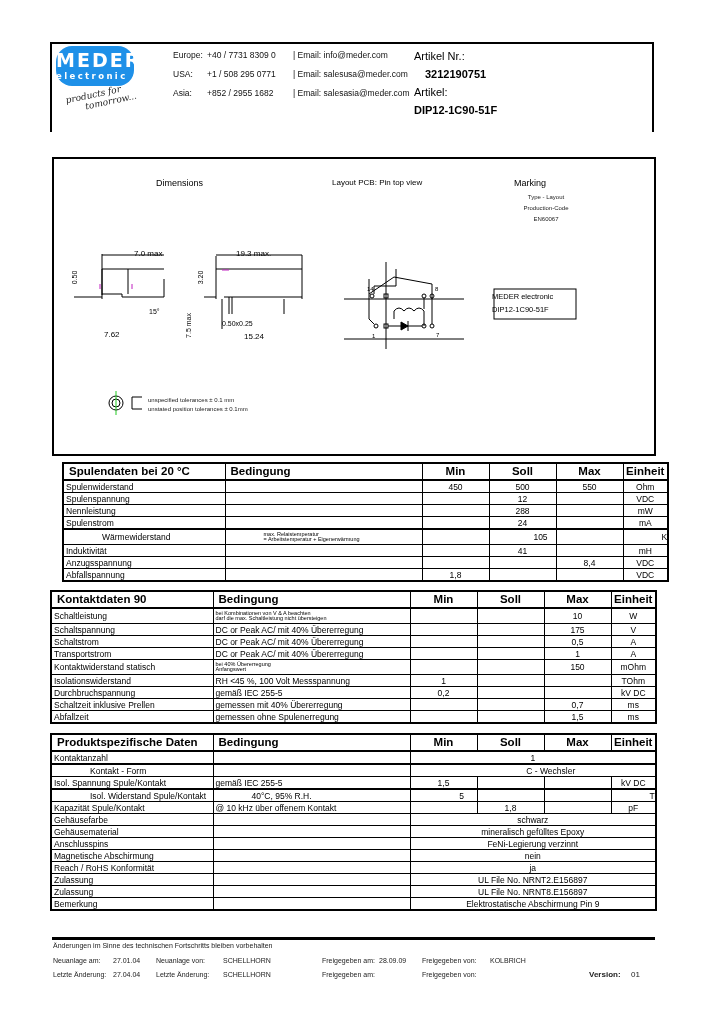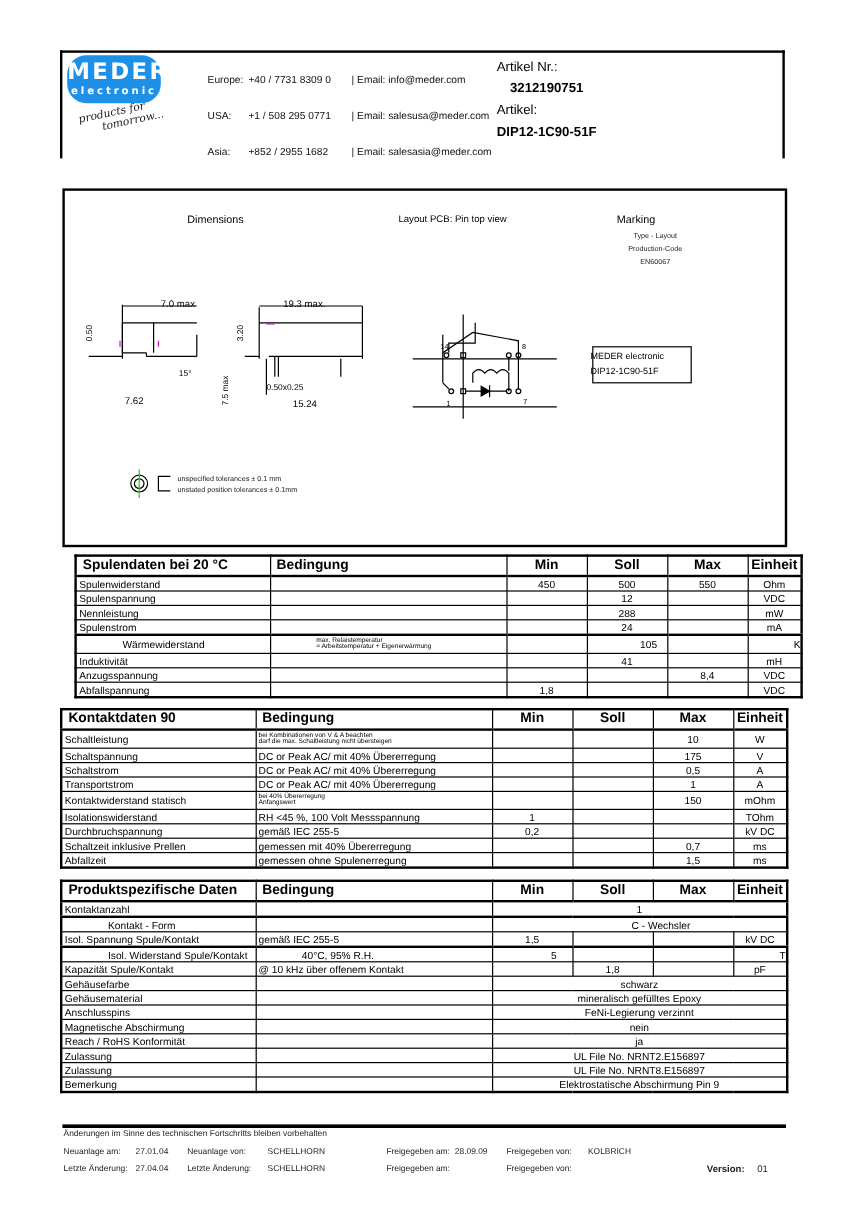--- a/index.html
+++ b/index.html
@@ -1,26 +1,26 @@
 <!DOCTYPE html>
 <html><head>
 <meta charset="utf-8">
 <style>
   html, body { margin:0; padding:0; background:#fff; }
   body { width:720px; height:1012px; position:relative; font-family:"Liberation Sans", sans-serif; color:#000; overflow:hidden; }
   .abs { position:absolute; }
 
   
   .header { left:50px; top:42px; width:604px; height:90px; border-left:2px solid #000; border-top:2px solid #000; border-right:2px solid #000; box-sizing:border-box; }
-  .logo { left:4px; top:2px; width:78px; height:40px; background:#1e90e8; color:#fff; text-align:center;border-radius:16px; }
+  .logo { left:4px; top:2px; width:78px; height:40px; background:#1e90e8; color:#fff; text-align:left;border-radius:16px; }
   .logo .l1 { font-family:"DejaVu Sans", sans-serif; font-weight:bold; font-size:19px; letter-spacing:2px; line-height:22px; margin-top:3px; }
   .logo .l2 { font-family:"DejaVu Sans", sans-serif; font-weight:bold; font-size:8.5px; letter-spacing:2.4px; line-height:11px; }
   .slogan { left:14px; top:44px; font-family:"DejaVu Serif", serif; font-style:italic; font-size:9px; transform:rotate(-12deg); color:#222; line-height:10px; }
   .contact { font-size:8.5px; line-height:19px; color:#111; }
-  .contact .row { white-space:nowrap;margin-top:11px; }
+  .contact .row { white-space:nowrap; }
   .contact .lbl { display:inline-block; width:28px; }
   .contact .ph { display:inline-block; width:86px; }
   .art { font-size:11px; line-height:18px; }
   .art .bold { font-weight:bold;text-align:center; }
 
   
   .drawing { left:52px; top:157px; width:604px; height:299px; border:2px solid #000; box-sizing:border-box; }
   .dtitle { font-size:9px; }
   .dsmall { font-size:6px; color:#222; }
 

